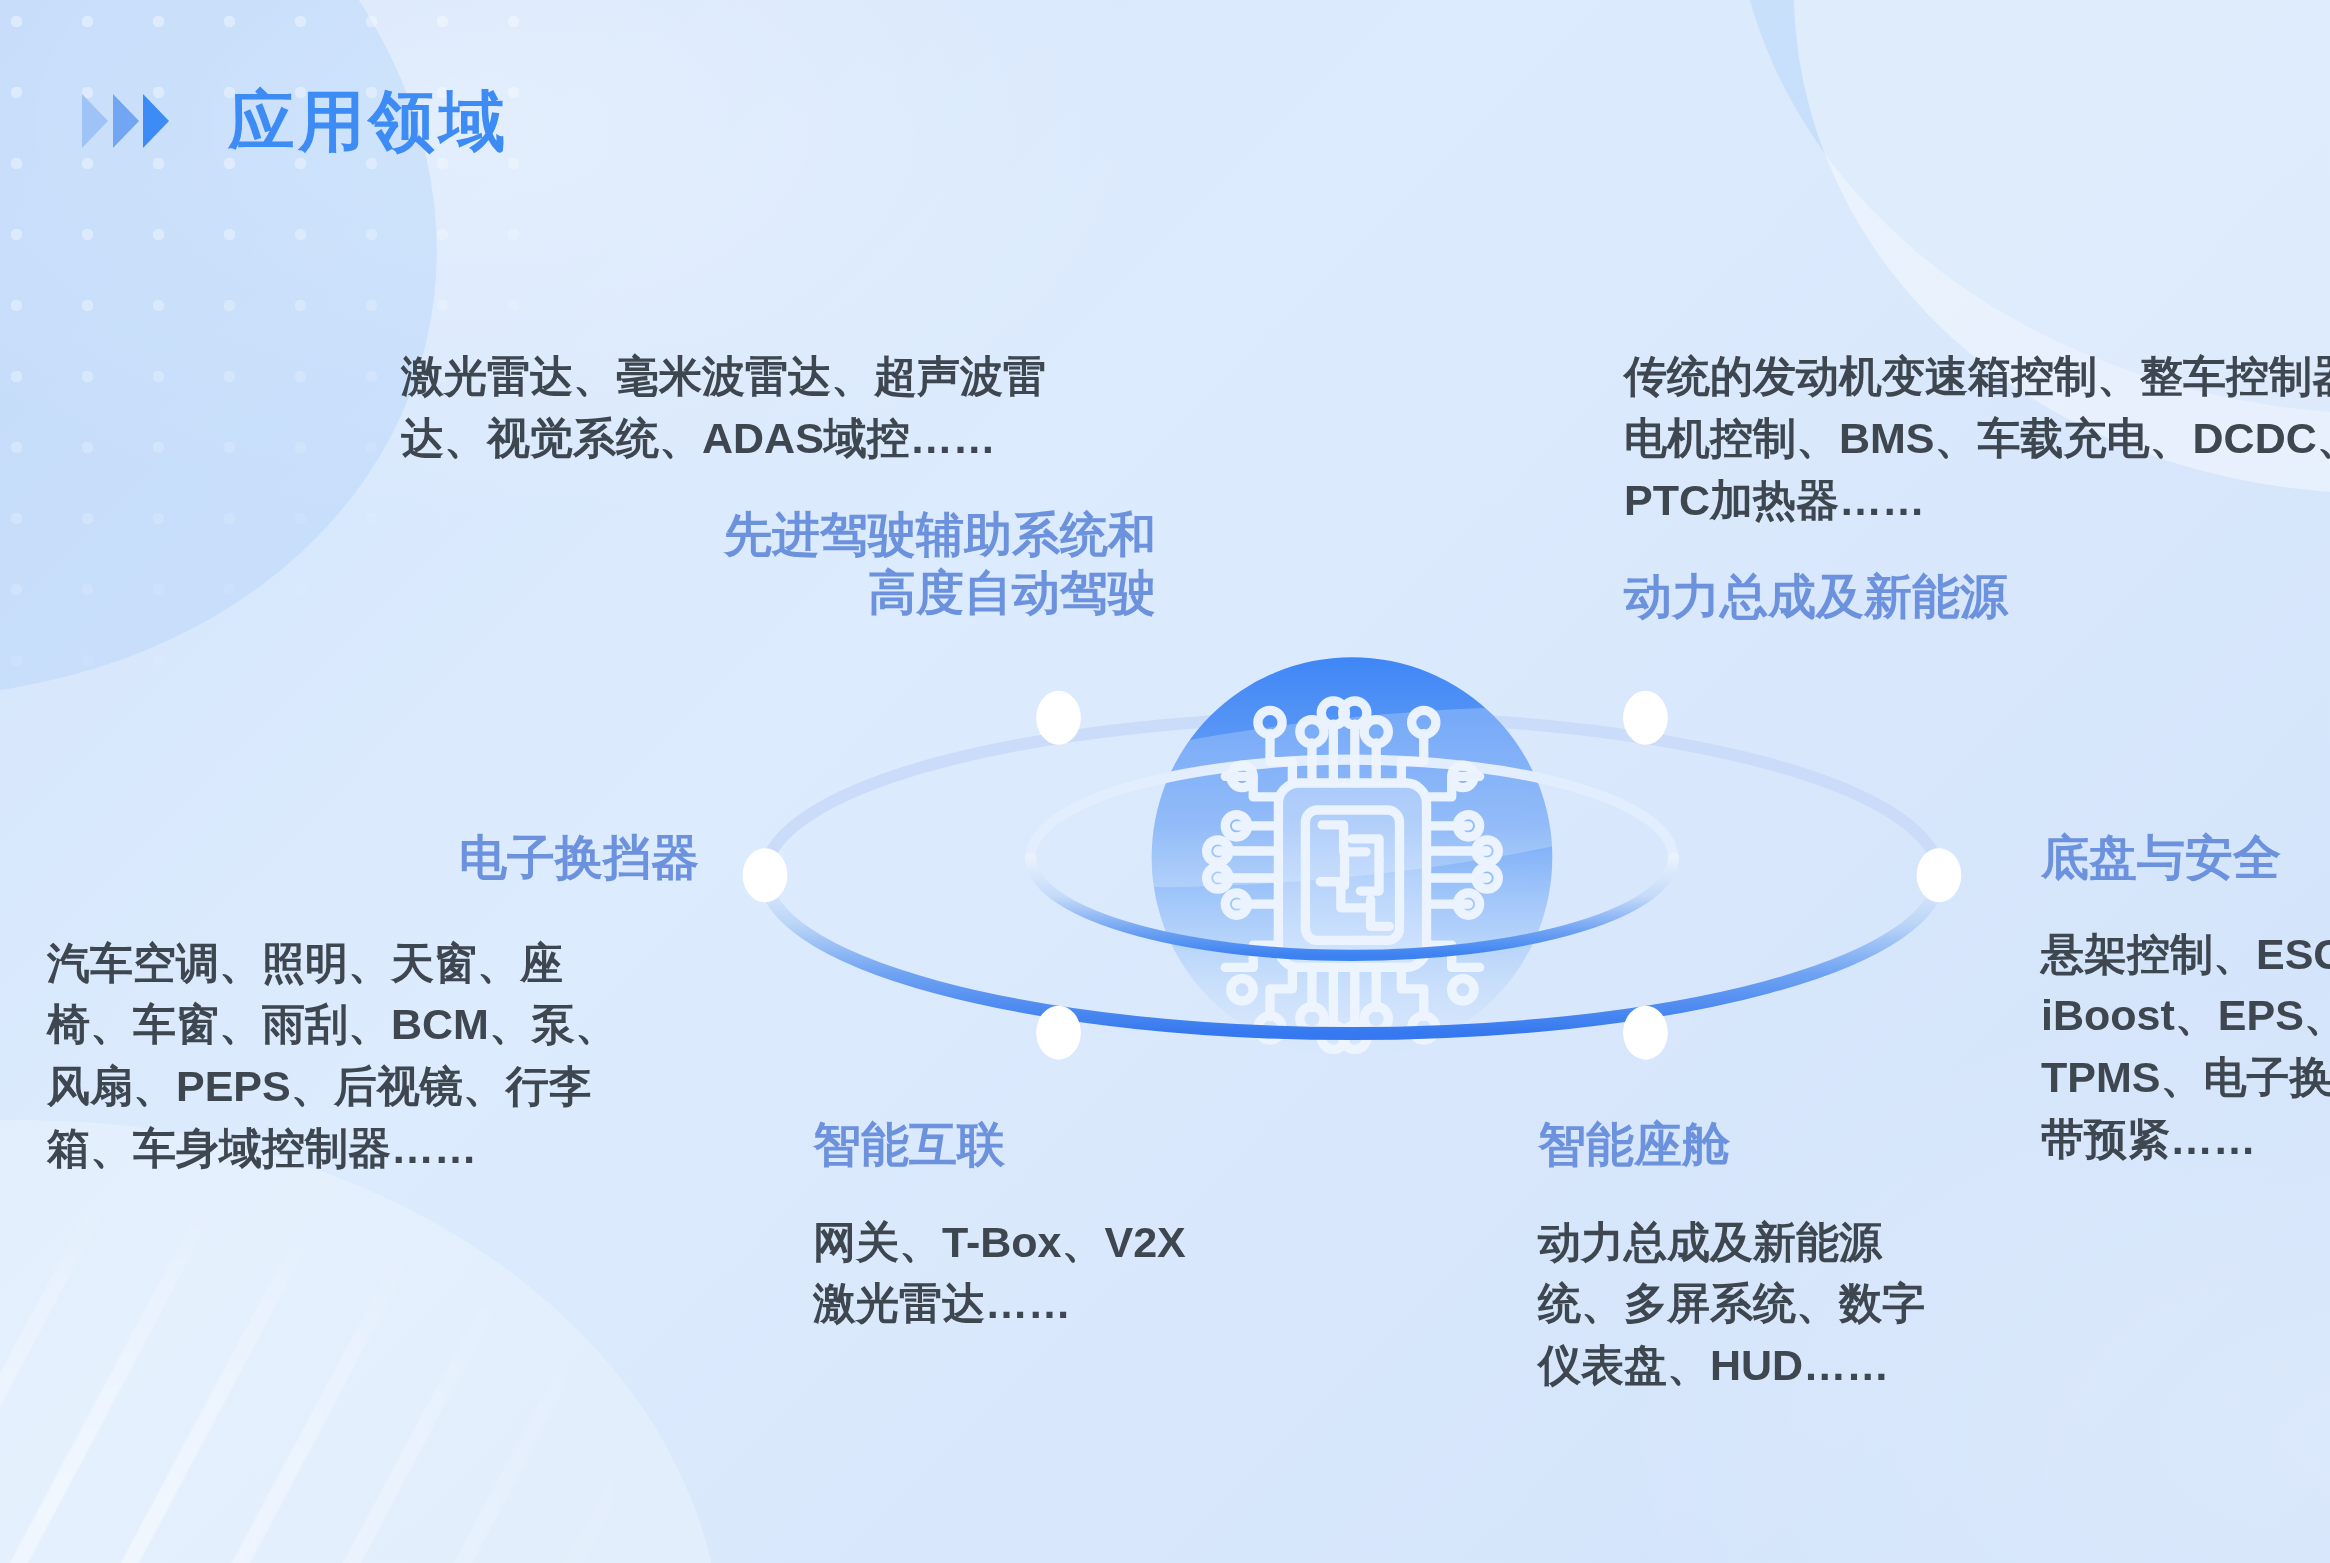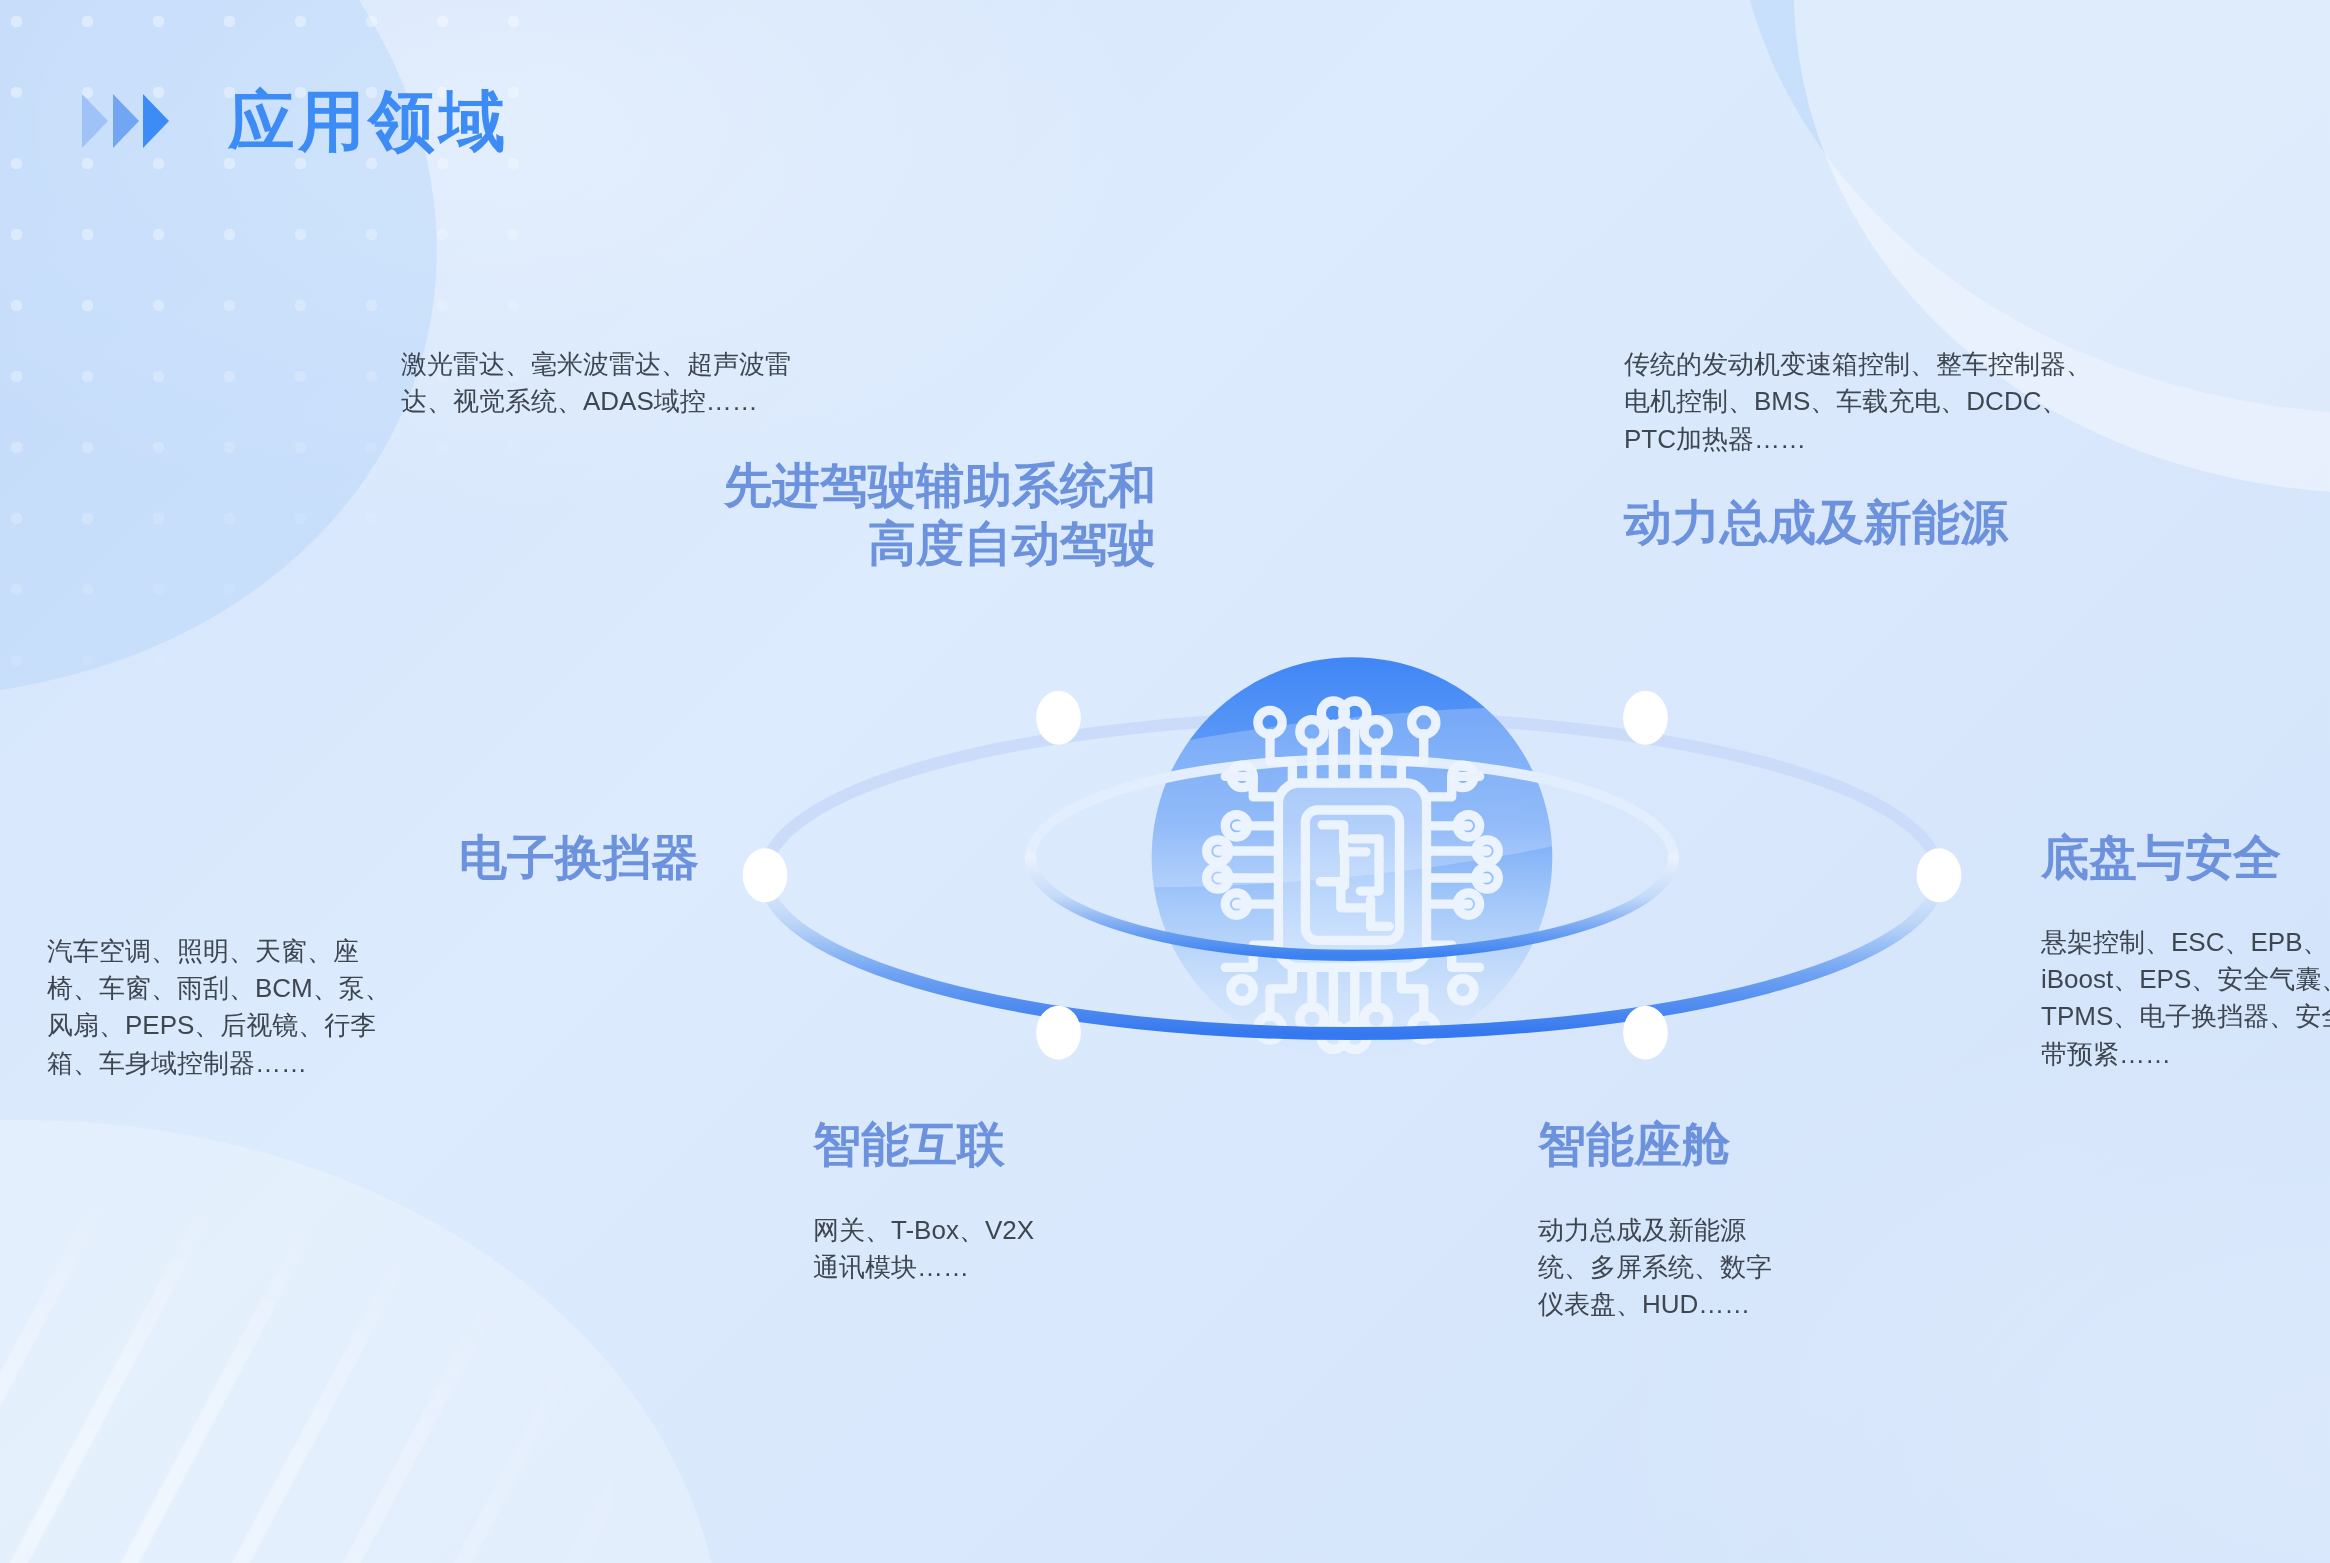--- a/index.html
+++ b/index.html
@@ -73,21 +73,21 @@
   }
   
   #center-graphic{position:absolute;left:690px;top:578px;width:1324px;height:559px;}
   #center-graphic svg{display:block;width:100%;height:100%;overflow:visible;}
   
   .block{position:absolute;}
   .heading{
     font-size:48px;font-weight:bold;color:#6d92dd;line-height:1.22;white-space:pre-line;
   }
   .desc{
-    font-size:26px;color:#3e4650;line-height:1.44;white-space:pre-line;font-weight:normal;
+    font-size:43px;color:#3e4650;line-height:1.44;white-space:pre-line;font-weight:bold;
   }
   
   #blk-adas{left:401px;top:346px;width:755px;text-align:right;}
   #blk-adas .desc{text-align:left;}
   #blk-adas .heading{margin-top:36px;}
   #blk-power{left:1624px;top:346px;width:886px;text-align:left;}
   #blk-power .heading{margin-top:36px;}
   #blk-body{left:47px;top:829px;width:662px;text-align:left;}
   #blk-body .heading{text-align:right;width:652px;}
   #blk-body .desc{margin-top:45px;}
@@ -266,21 +266,21 @@
     <div class="heading">底盘与安全</div>
     <div class="desc">悬架控制、ESC、EPB、
 iBoost、EPS、安全气囊、
 TPMS、电子换挡器、安全
 带预紧……</div>
   </div>
 
   <div class="block" id="blk-connect">
     <div class="heading">智能互联</div>
     <div class="desc">网关、T-Box、V2X
-通讯模块……</div>
+激光雷达……</div>
   </div>
 
   <div class="block" id="blk-cockpit">
     <div class="heading">智能座舱</div>
     <div class="desc">动力总成及新能源
 统、多屏系统、数字
 仪表盘、HUD……</div>
   </div>
 
 </div>

